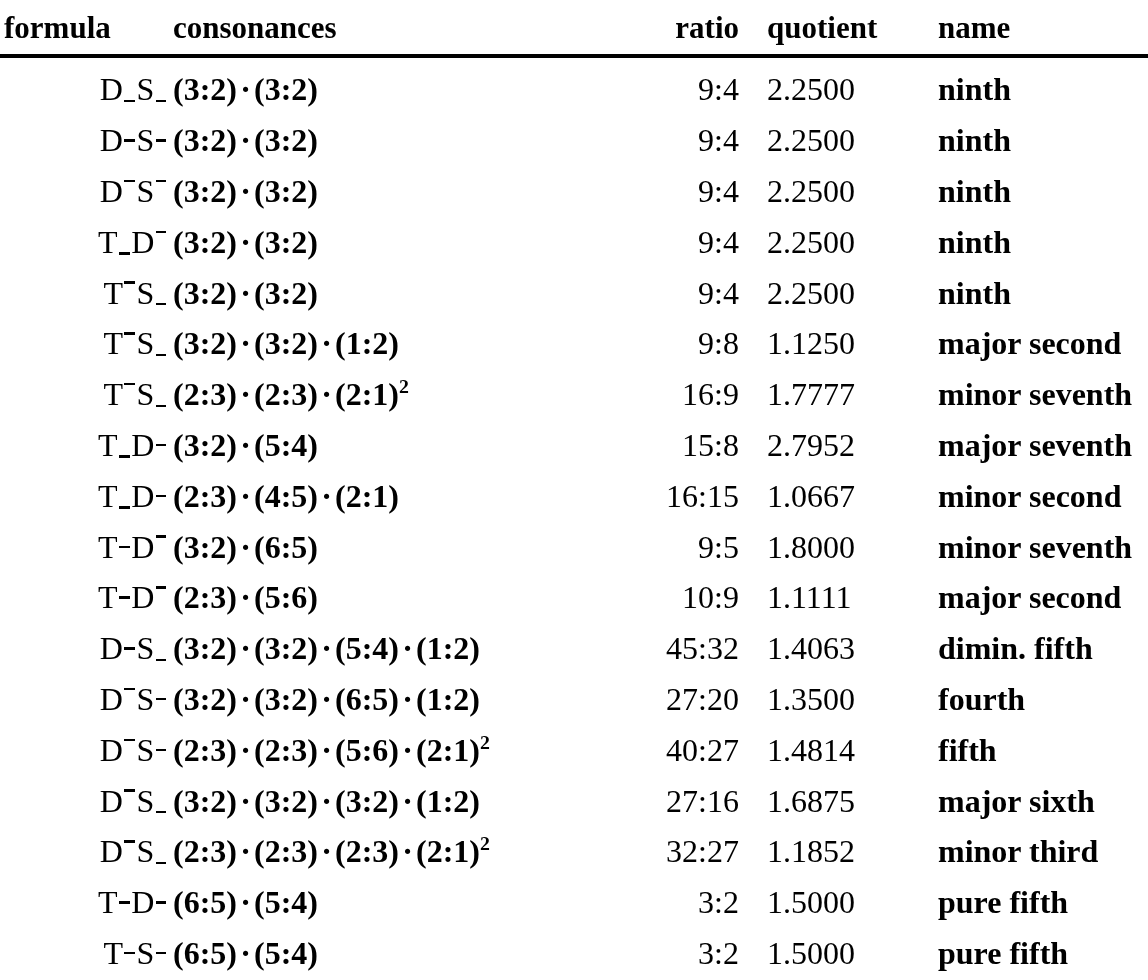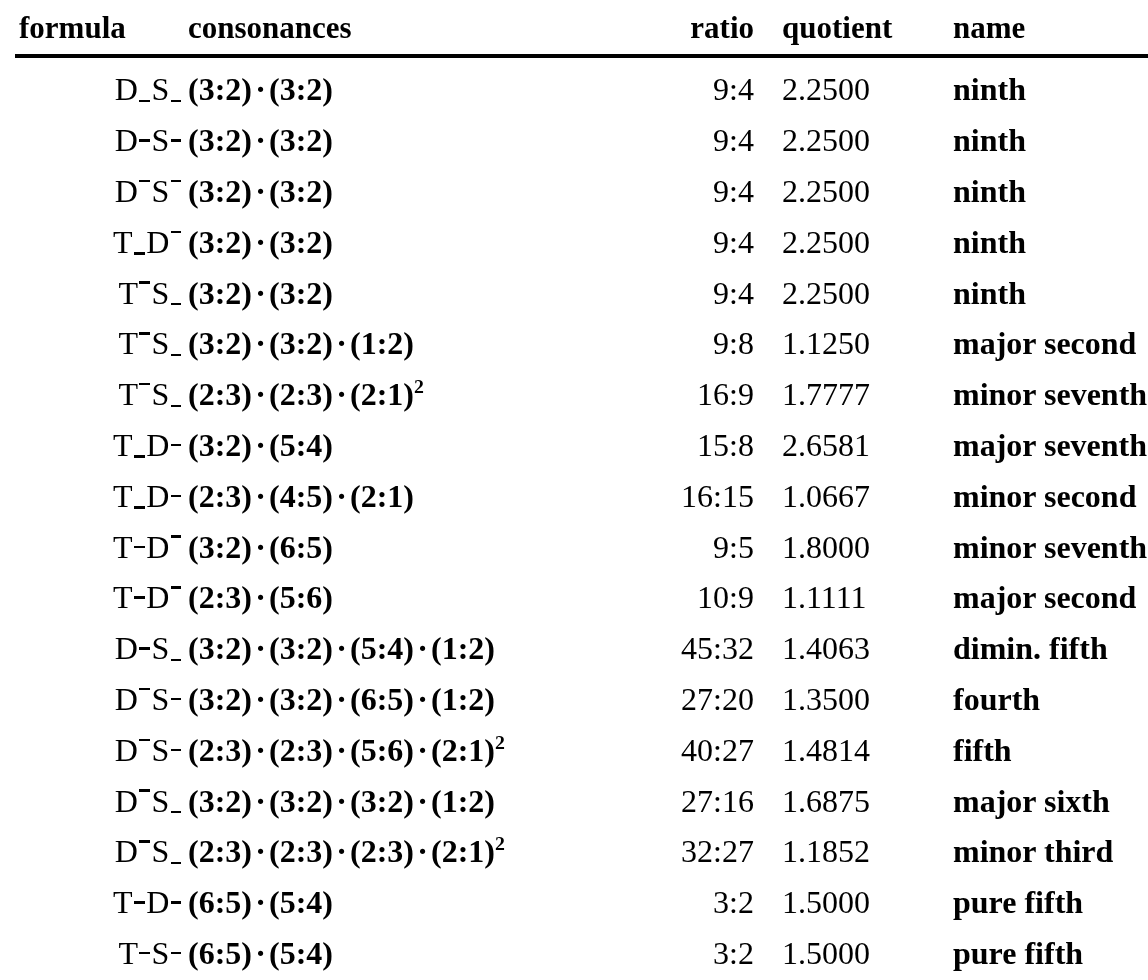--- a/index.html
+++ b/index.html
@@ -15,21 +15,20 @@
     font-family: "Liberation Serif", "DejaVu Serif", serif;
     color: #000000;
     -webkit-font-smoothing: antialiased;
   }
 
   .sheet {
     position: relative;
     width: 1104px;
     height: 980px;
     box-sizing: border-box;
-    margin-left: 15px;
   }
 
   table.consonance-table {
     border-collapse: collapse;
     width: 1148px;
     table-layout: fixed;
     font-size: 31px;
     line-height: 1;
   }
 
@@ -170,21 +169,21 @@
           <td class="cell-formula"><span class="fsym"><span>T</span><span class="mk sup"><i></i></span><span>S</span><span class="mk sub"><i></i></span></span></td>
           <td class="cell-consonances"><span>(2:3)</span><span class="dotop">·</span><span>(2:3)</span><span class="dotop">·</span><span>(2:1)</span><span class="exp">2</span></td>
           <td class="cell-ratio">16:9</td>
           <td class="cell-quotient">1.7777</td>
           <td class="cell-name">minor seventh</td>
         </tr>
         <tr>
           <td class="cell-formula"><span class="fsym"><span>T</span><span class="mk sub"><i></i></span><span>D</span><span class="mk mid"><i></i></span></span></td>
           <td class="cell-consonances"><span>(3:2)</span><span class="dotop">·</span><span>(5:4)</span></td>
           <td class="cell-ratio">15:8</td>
-          <td class="cell-quotient">2.6581</td>
+          <td class="cell-quotient">2.7952</td>
           <td class="cell-name">major seventh</td>
         </tr>
         <tr>
           <td class="cell-formula"><span class="fsym"><span>T</span><span class="mk sub"><i></i></span><span>D</span><span class="mk mid"><i></i></span></span></td>
           <td class="cell-consonances"><span>(2:3)</span><span class="dotop">·</span><span>(4:5)</span><span class="dotop">·</span><span>(2:1)</span></td>
           <td class="cell-ratio">16:15</td>
           <td class="cell-quotient">1.0667</td>
           <td class="cell-name">minor second</td>
         </tr>
         <tr>

